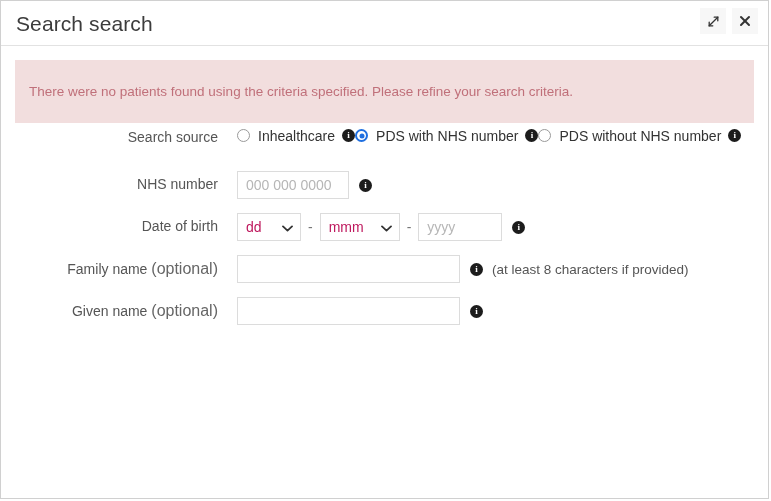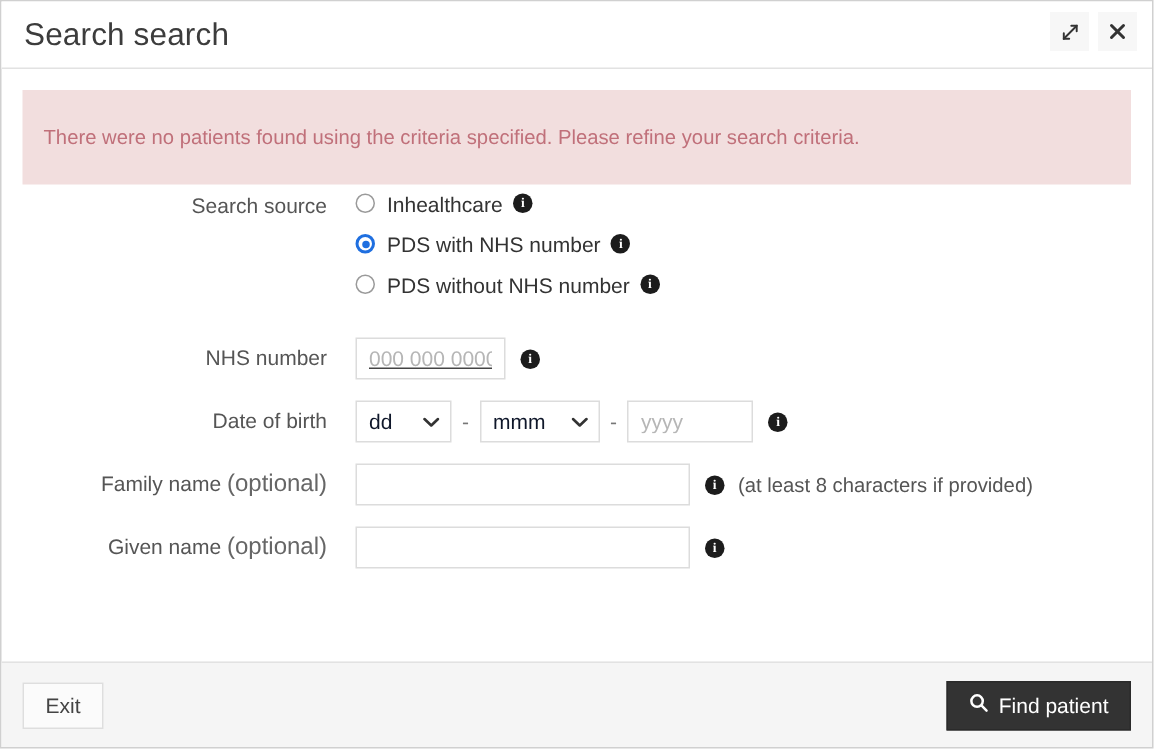--- a/index.html
+++ b/index.html
@@ -95,21 +95,21 @@
     flex: 0 0 217px;
   }
   .optional {
     font-size: 16px;
     color: #666666;
   }
   .form-control {
     margin-left: 19px;
     display: flex;
     align-items: flex-start;
-    flex-direction: column;
+    flex-direction: row;
   }
 
   
   .radio-line {
     display: flex;
     align-items: center;
     height: 23px;
     margin-bottom: 4px;
   }
   .radio {
@@ -168,34 +168,34 @@
     border: 1px solid #dcdcdc;
     background: #ffffff;
     font-size: 14px;
     font-family: "Liberation Sans", sans-serif;
     color: #444444;
     padding: 0 8px;
     box-sizing: border-box;
     outline: none;
   }
   .txt::placeholder { color: #b6b6b6; }
-  .txt.nhs { width: 100px; text-decoration: underline; }
+  .txt.nhs { width: 112px; }
   .txt.year { width: 84px; }
   .txt.name { width: 223px; }
 
   .inline { display: flex; align-items: center; }
   .inline .info-icon { margin-left: 10px; }
 
   select.dd {
     height: 28px;
     border: 1px solid #dcdcdc;
     background: #ffffff;
     font-size: 14px;
     font-family: "Liberation Sans", sans-serif;
-    color: #0f172a;
+    color: #be185d;
     padding: 0 4px 0 8px;
     box-sizing: border-box;
     outline: none;
     cursor: pointer;
     -webkit-appearance: none;
     -moz-appearance: none;
     appearance: none;
   }
   .select-wrap { position: relative; display: inline-block; }
   .select-wrap .chev {
@@ -370,26 +370,14 @@
       <div class="form-control">
         <div class="inline">
           <input class="txt name" type="text" style="">
           <span class="info-icon">i</span>
         </div>
       </div>
     </div>
 
   </div>
 
-  <div class="footer">
-    <button class="btn-exit">Exit</button>
-    <button class="btn-find">
-      <span>
-        <svg width="13" height="13" viewBox="0 0 14 14" fill="none" stroke="#ffffff" stroke-width="1.8" stroke-linecap="round">
-          <circle cx="5.8" cy="5.8" r="4.1"></circle>
-          <line x1="9.1" y1="9.1" x2="12.6" y2="12.6"></line>
-        </svg>
-      </span>
-      <span>Find patient</span>
-    </button>
-  </div>
 
 </div>
 
 </body></html>

